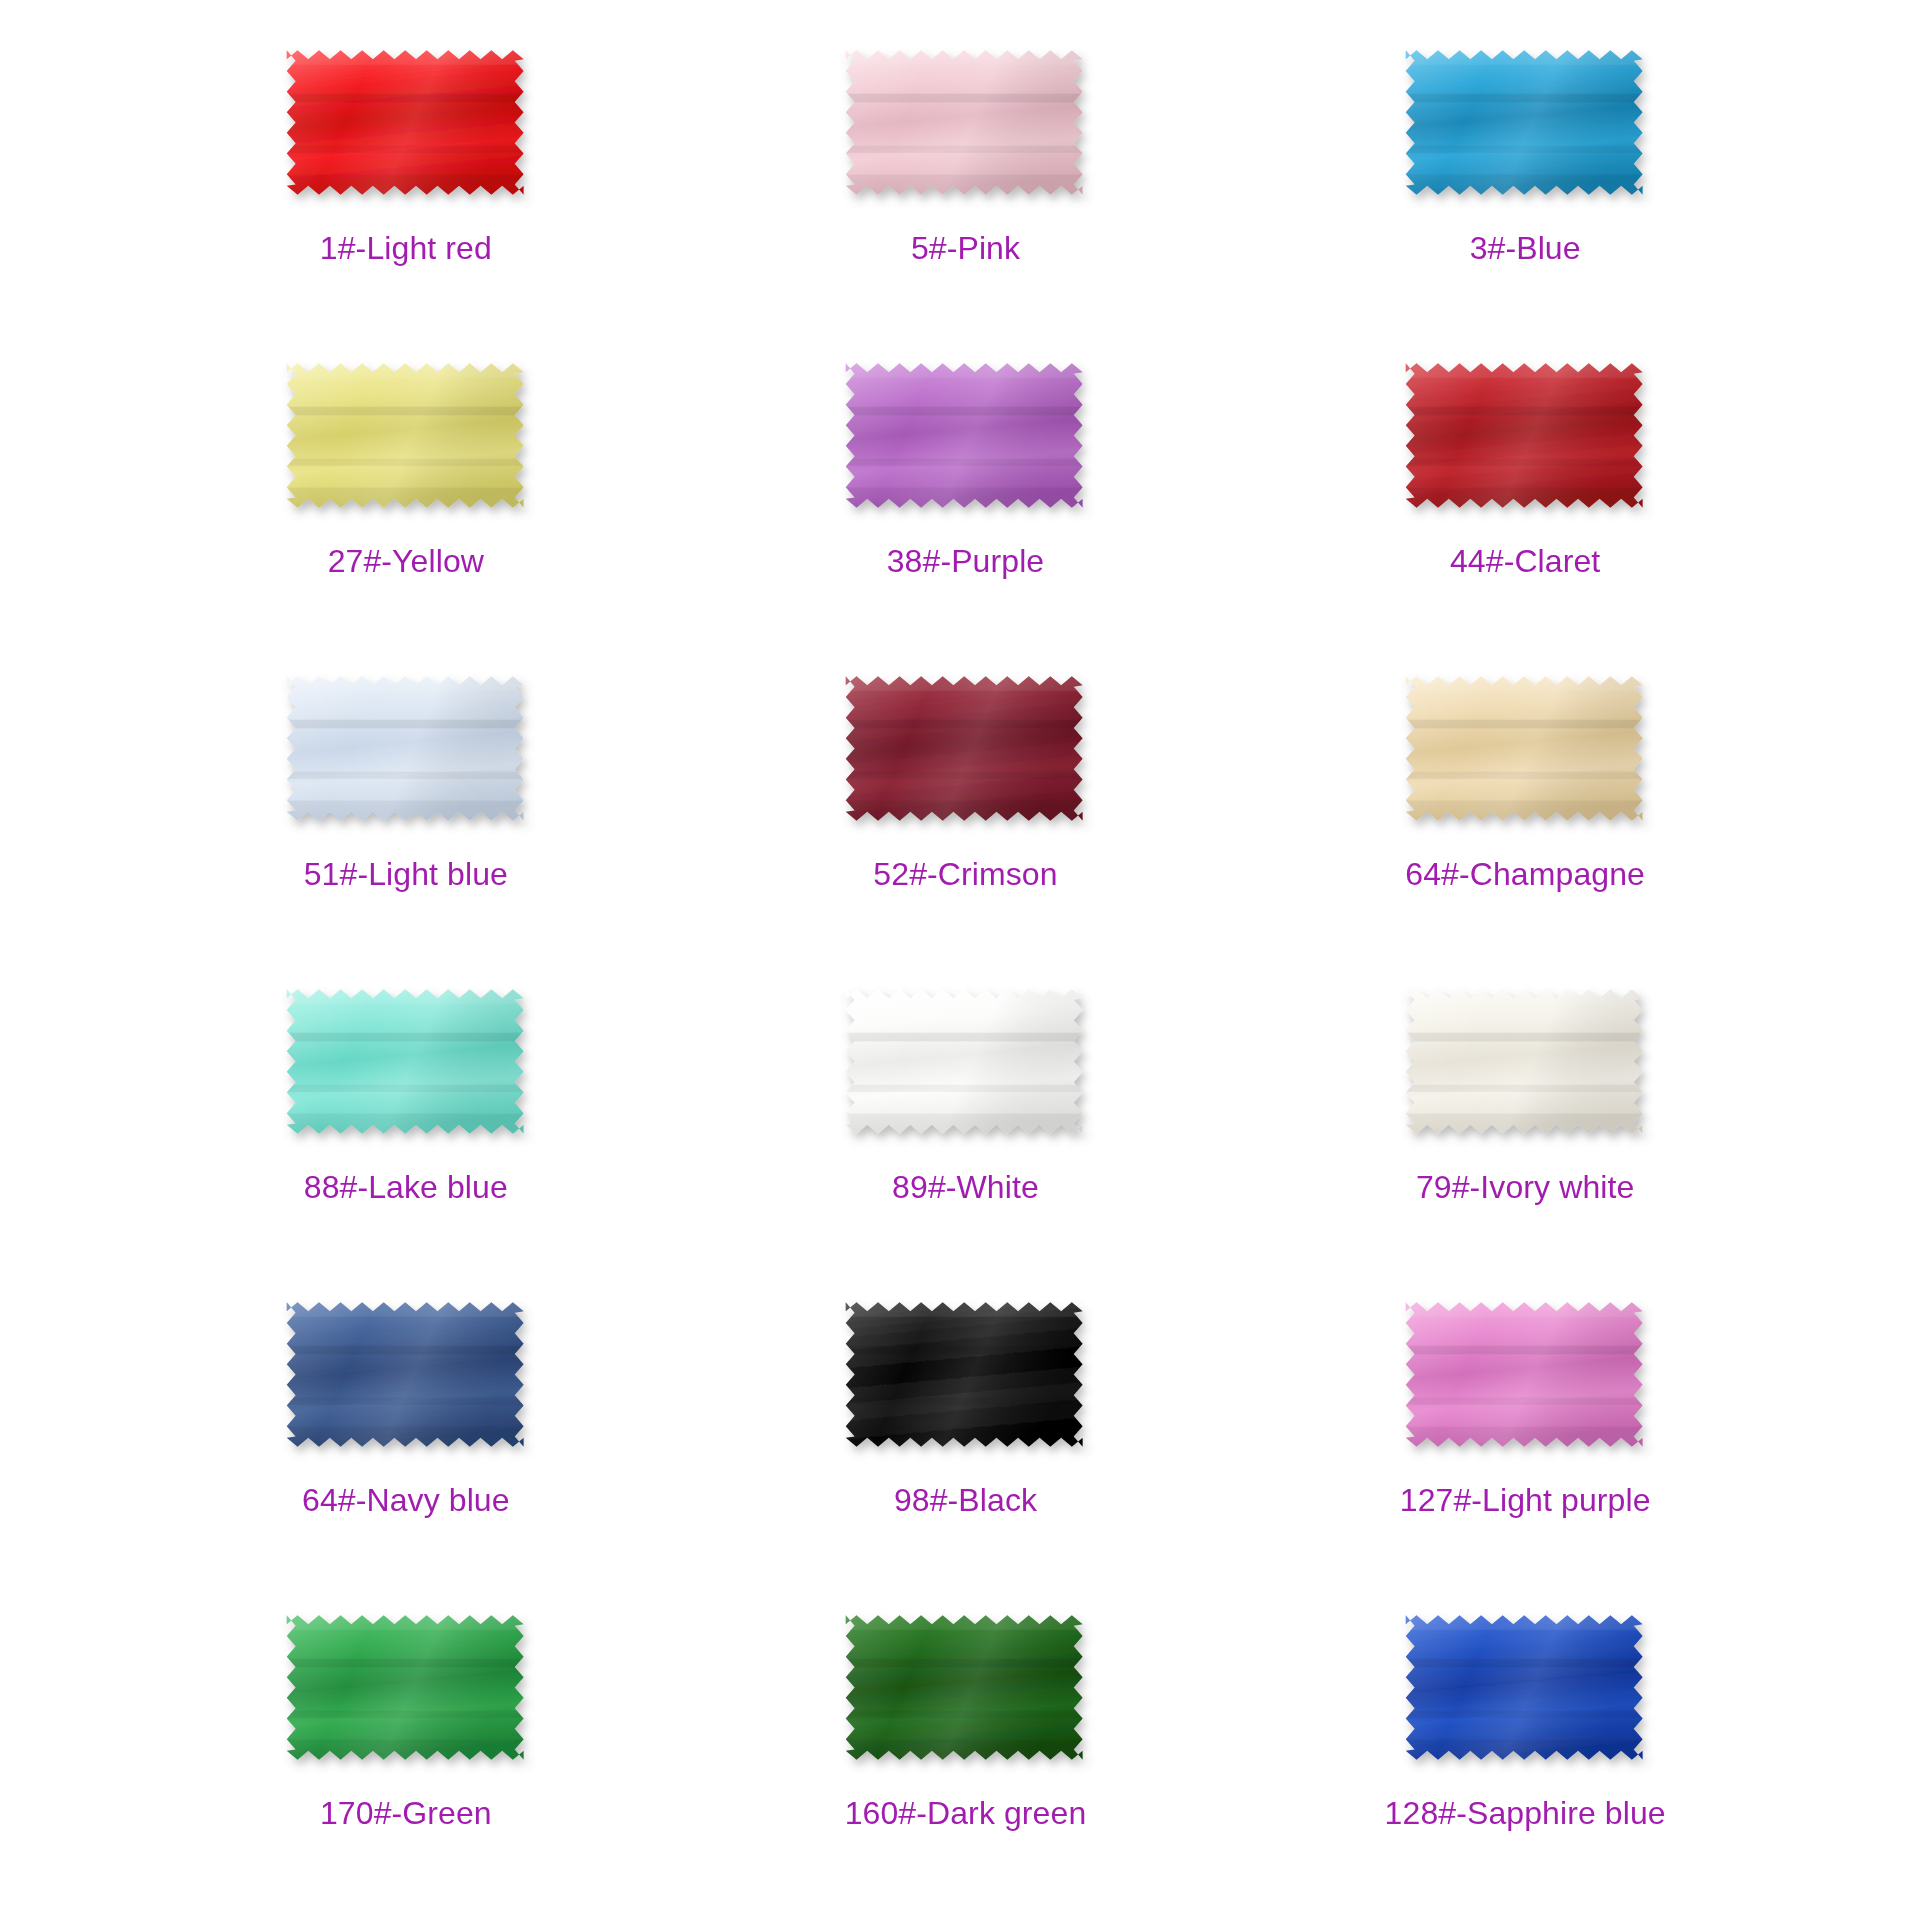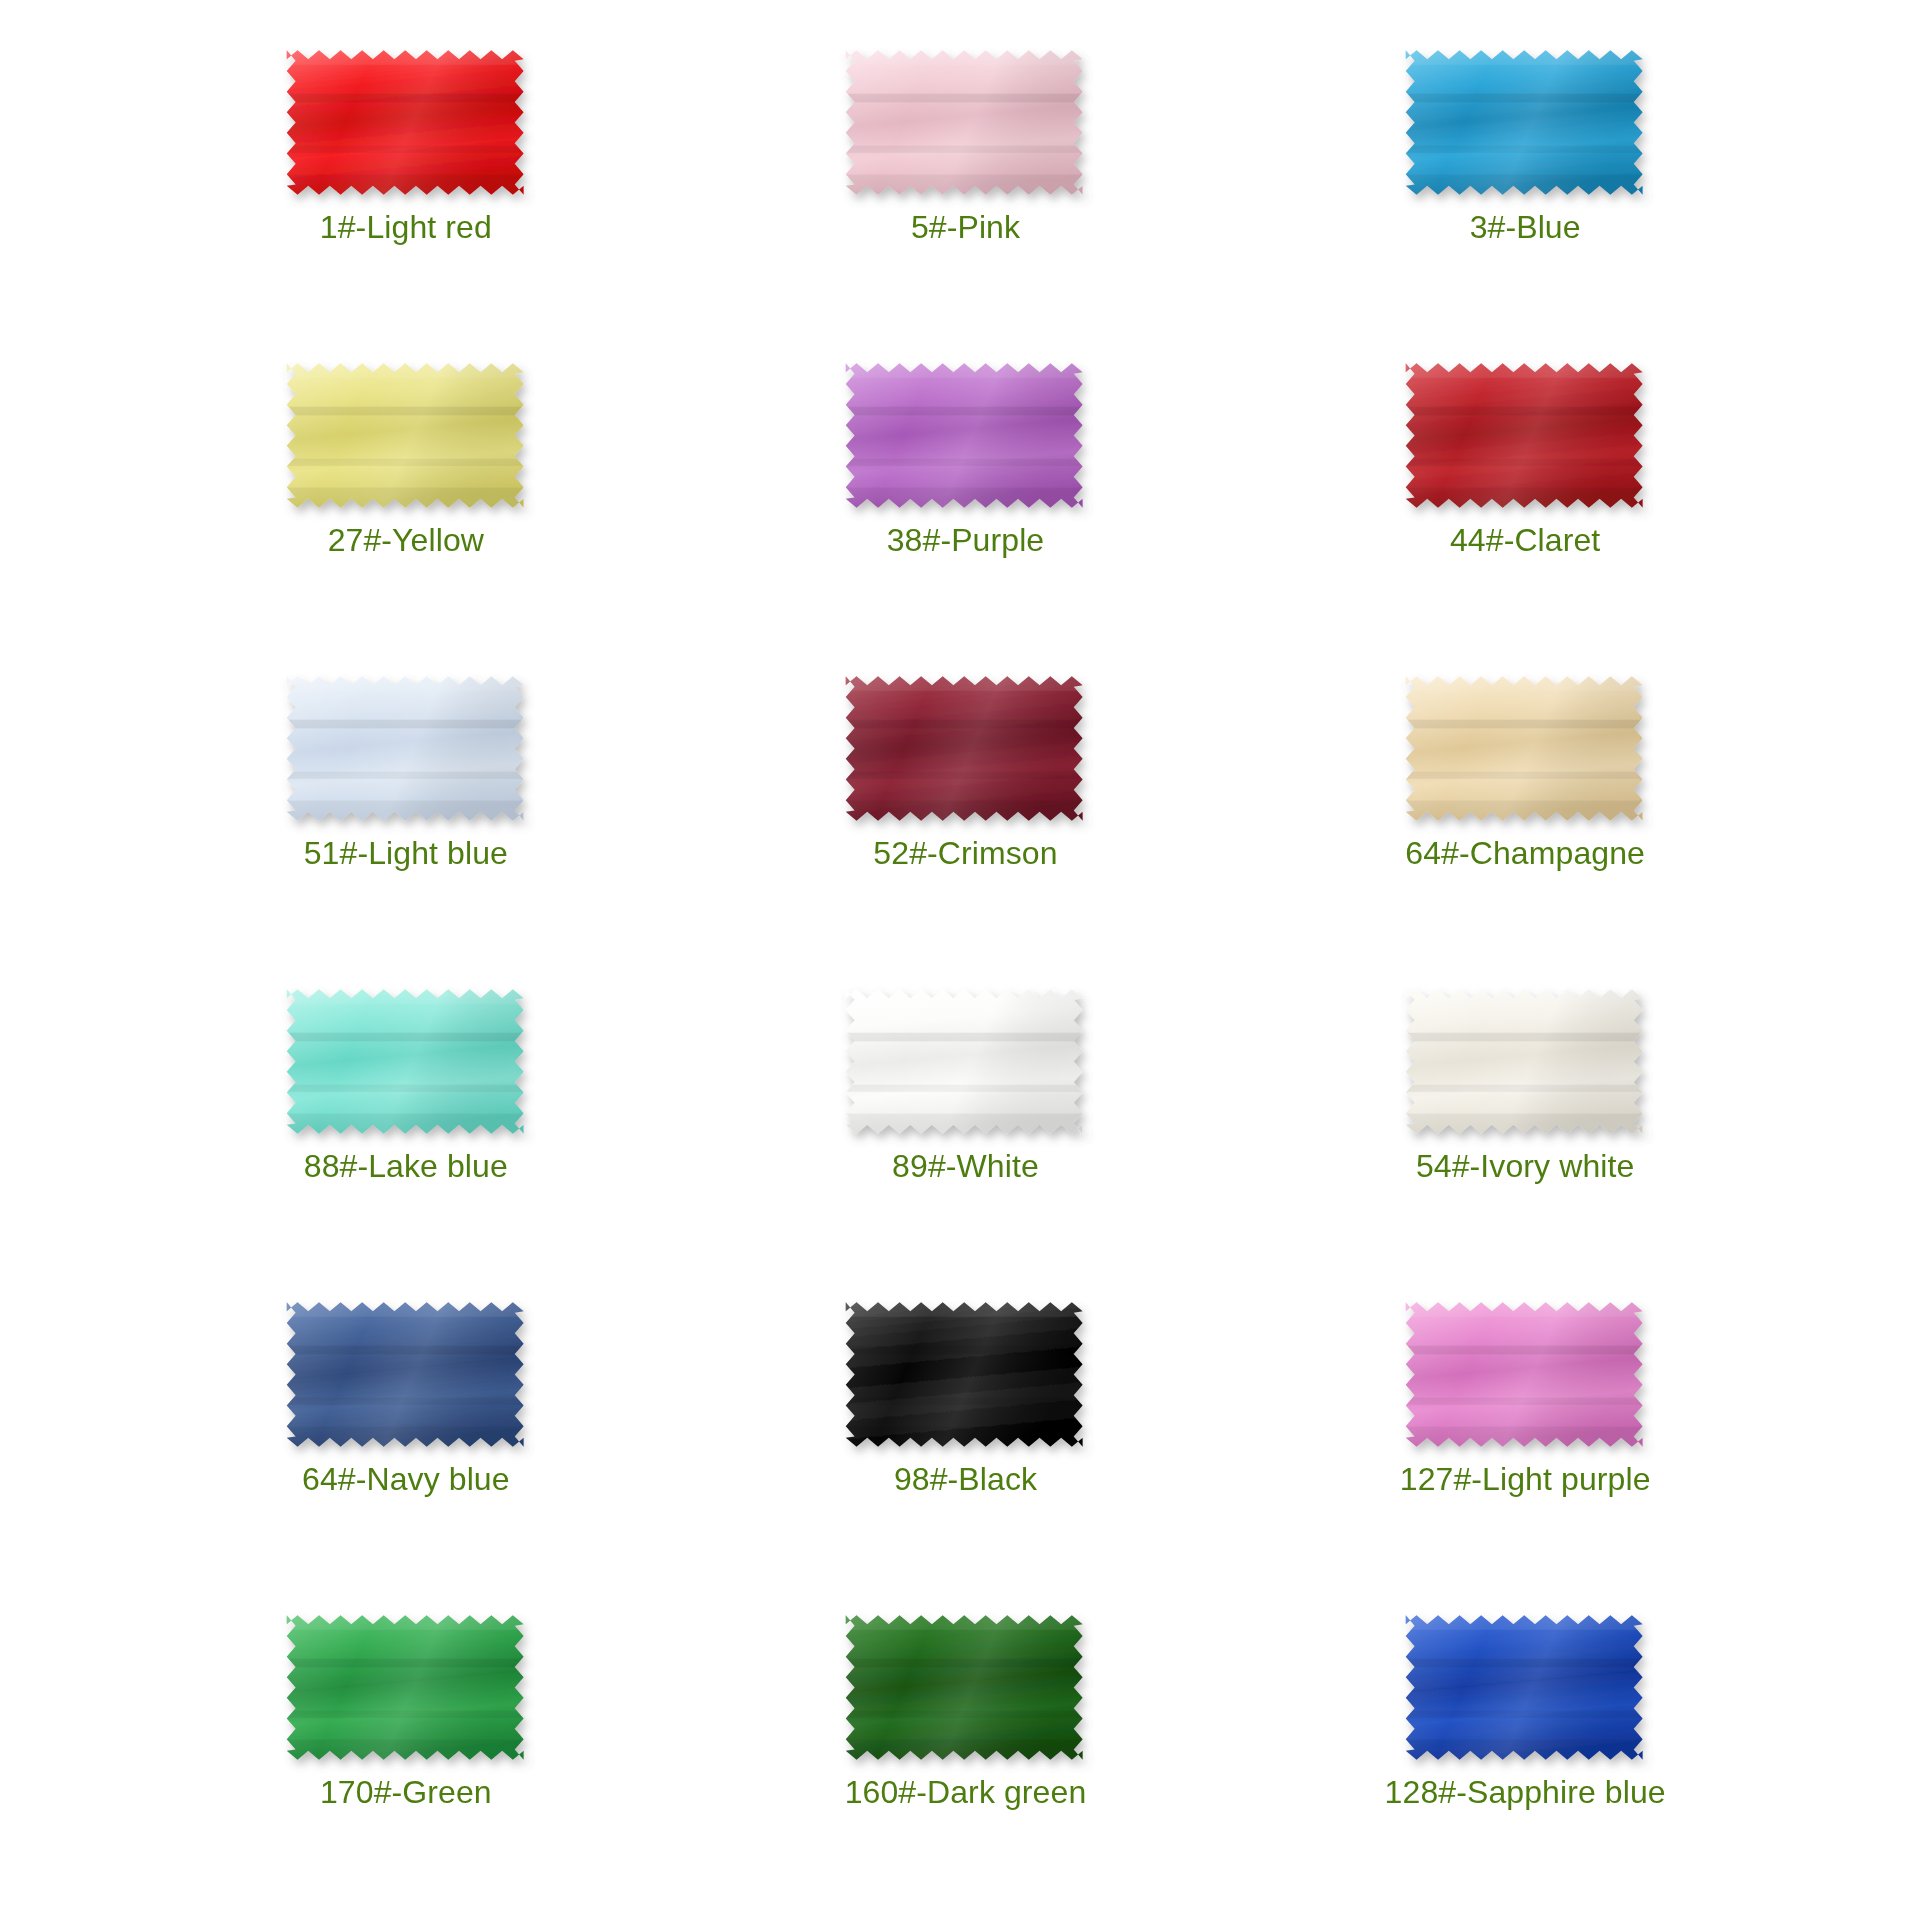--- a/index.html
+++ b/index.html
@@ -41,23 +41,24 @@
   }
 
   .swatch-figure svg {
     display: block;
     width: 282px;
     height: 172px;
     overflow: visible;
   }
 
   .swatch-label {
+    margin-top: 21px;
     font-size: 32px;
     line-height: 1.05;
-    color: #4d7c0f;
+    color: #a21caf;
     letter-spacing: 0.1px;
     white-space: nowrap;
     text-align: center;
   }
 </style>
 </head>
 <body>
 
 <div id="swatch-grid">
     <div class="swatch-cell">
@@ -483,21 +484,21 @@
           <path d="M0.0,11.0 L13.3,0.0 L26.5,11.0 L39.8,0.0 L53.1,11.0 L66.4,0.0 L79.6,11.0 L92.9,0.0 L106.2,11.0 L119.5,0.0 L132.7,11.0 L146.0,0.0 L159.3,11.0 L172.5,0.0 L185.8,11.0 L199.1,0.0 L212.4,11.0 L225.6,0.0 L238.9,11.0 L252.2,0.0 L265.5,11.0 L278.7,0.0 L292.0,11.0 L281.0,12.7 L292.0,25.4 L281.0,38.1 L292.0,50.9 L281.0,63.6 L292.0,76.3 L281.0,89.0 L292.0,101.7 L281.0,114.4 L292.0,127.1 L281.0,139.9 L292.0,152.6 L281.0,165.3 L292.0,178.0 L292.0,167.0 L278.7,178.0 L265.5,167.0 L252.2,178.0 L238.9,167.0 L225.6,178.0 L212.4,167.0 L199.1,178.0 L185.8,167.0 L172.5,178.0 L159.3,167.0 L146.0,178.0 L132.7,167.0 L119.5,178.0 L106.2,167.0 L92.9,178.0 L79.6,167.0 L66.4,178.0 L53.1,167.0 L39.8,178.0 L26.5,167.0 L13.3,178.0 L0.0,167.0 L11.0,165.3 L0.0,152.6 L11.0,139.9 L0.0,127.1 L11.0,114.4 L0.0,101.7 L11.0,89.0 L0.0,76.3 L11.0,63.6 L0.0,50.9 L11.0,38.1 L0.0,25.4 L11.0,12.7 L0.0,0.0 Z" fill="url(#g11)" filter="url(#f11)"></path>
           <g clip-path="url(#s11)">
             <rect x="0" y="0" width="292" height="178" fill="url(#t11)"></rect>
             <rect x="0" y="53.4" width="292" height="10.7" fill="#000000" opacity="0.07"></rect>
             <rect x="0" y="117.5" width="292" height="8.9" fill="#000000" opacity="0.05"></rect>
             <rect x="0" y="153.1" width="292" height="24.9" fill="#000000" opacity="0.05"></rect>
             <rect x="0" y="0" width="292" height="17.8" fill="#ffffff" opacity="0.07"></rect>
           </g>
         </svg>
       </div>
-      <div class="swatch-label">54#-Ivory white</div>
+      <div class="swatch-label">79#-Ivory white</div>
     </div>
     <div class="swatch-cell">
       <div class="swatch-figure">
         <svg viewBox="-14 -14 322 212" xmlns="http://www.w3.org/2000/svg">
           <defs>
             <linearGradient id="g12" x1="0" y1="0" x2="0.15" y2="1">
               <stop offset="0%" stop-color="#5c7cb3"></stop>
               <stop offset="26%" stop-color="#405f96"></stop>
               <stop offset="52%" stop-color="#2c477a"></stop>
               <stop offset="74%" stop-color="#405f96"></stop>

